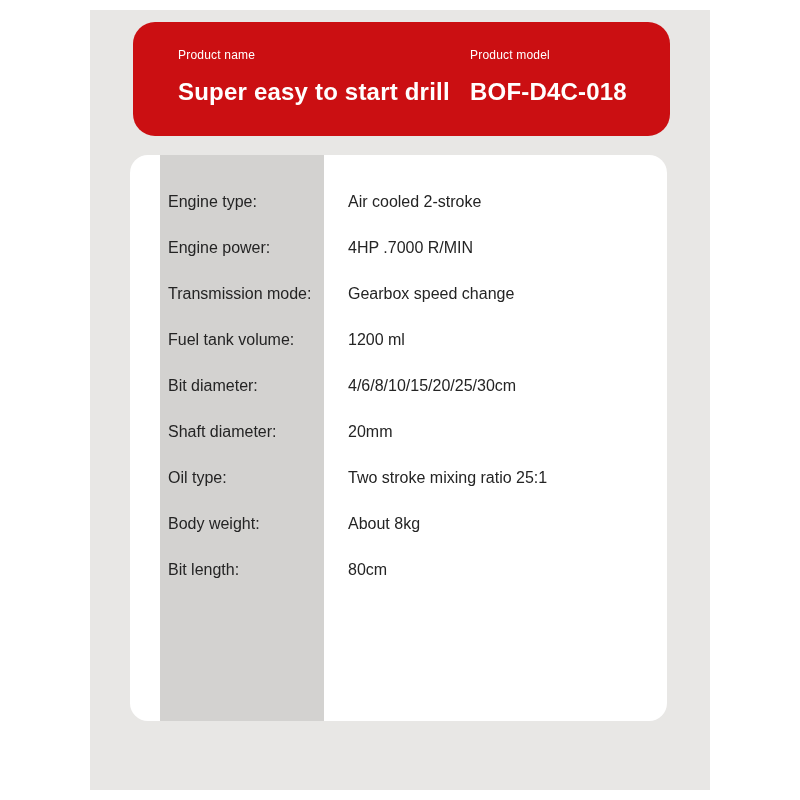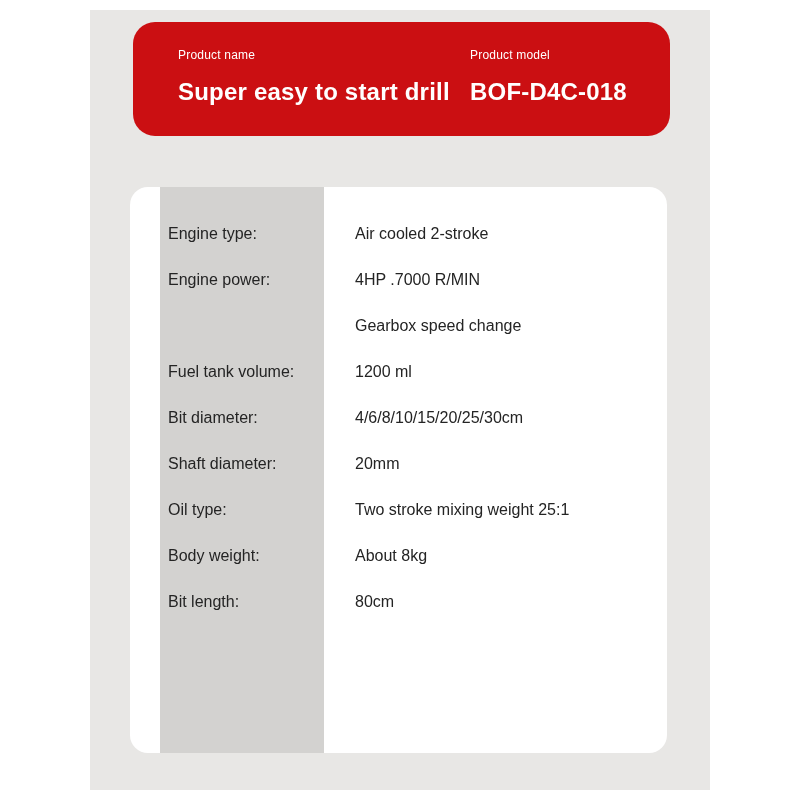--- a/index.html
+++ b/index.html
@@ -53,21 +53,20 @@
   }
   .spec-card {
     position: absolute;
     left: 130px;
     top: 155px;
     width: 537px;
     height: 566px;
     background: var(--card-white, #ffffff);
     border-radius: 18px;
     overflow: hidden;
-    margin-top: 32px;
   }
   .label-col-bg {
     position: absolute;
     left: 30px;
     top: 0;
     width: 164px;
     height: 100%;
     background: var(--label-column-gray, #d3d2d0);
   }
   .spec-rows {
@@ -82,21 +81,21 @@
   }
   .spec-label, .spec-value {
     position: absolute;
     top: 50%;
     transform: translateY(-50%);
     font-size: 16px;
     color: var(--text-dark, #242424);
     white-space: nowrap;
   }
   .spec-label { left: 38px; }
-  .spec-value { left: 225px; text-align: right; }
+  .spec-value { left: 218px; text-align: right; }
 </style>
 </head>
 <body>
 
 <div class="panel"></div>
 
 <div class="header-card">
   <div class="header-col col-name">
     <div class="header-label">Product name</div>
     <div class="header-value">Super easy to start drill</div>
@@ -116,20 +115,21 @@
         <div class="spec-value">Air cooled 2-stroke</div>
       </div>
 
       <div class="spec-row">
         <div class="spec-label">Engine power:</div>
         <div class="spec-value">4HP .7000 R/MIN</div>
       </div>
 
 
       <div class="spec-row">
+        <div class="spec-label">Transmission mode:</div>
         <div class="spec-value">Gearbox speed change</div>
       </div>
 
       <div class="spec-row">
         <div class="spec-label">Fuel tank volume:</div>
         <div class="spec-value">1200 ml</div>
       </div>
 
       <div class="spec-row">
         <div class="spec-label">Bit diameter:</div>
@@ -137,21 +137,21 @@
       </div>
 
       <div class="spec-row">
         <div class="spec-label">Shaft diameter:</div>
         <div class="spec-value">20mm</div>
       </div>
 
 
       <div class="spec-row">
         <div class="spec-label">Oil type:</div>
-        <div class="spec-value">Two stroke mixing weight 25:1</div>
+        <div class="spec-value">Two stroke mixing ratio 25:1</div>
       </div>
 
       <div class="spec-row">
         <div class="spec-label">Body weight:</div>
         <div class="spec-value">About 8kg</div>
       </div>
 
       <div class="spec-row">
         <div class="spec-label">Bit length:</div>
         <div class="spec-value">80cm</div>

